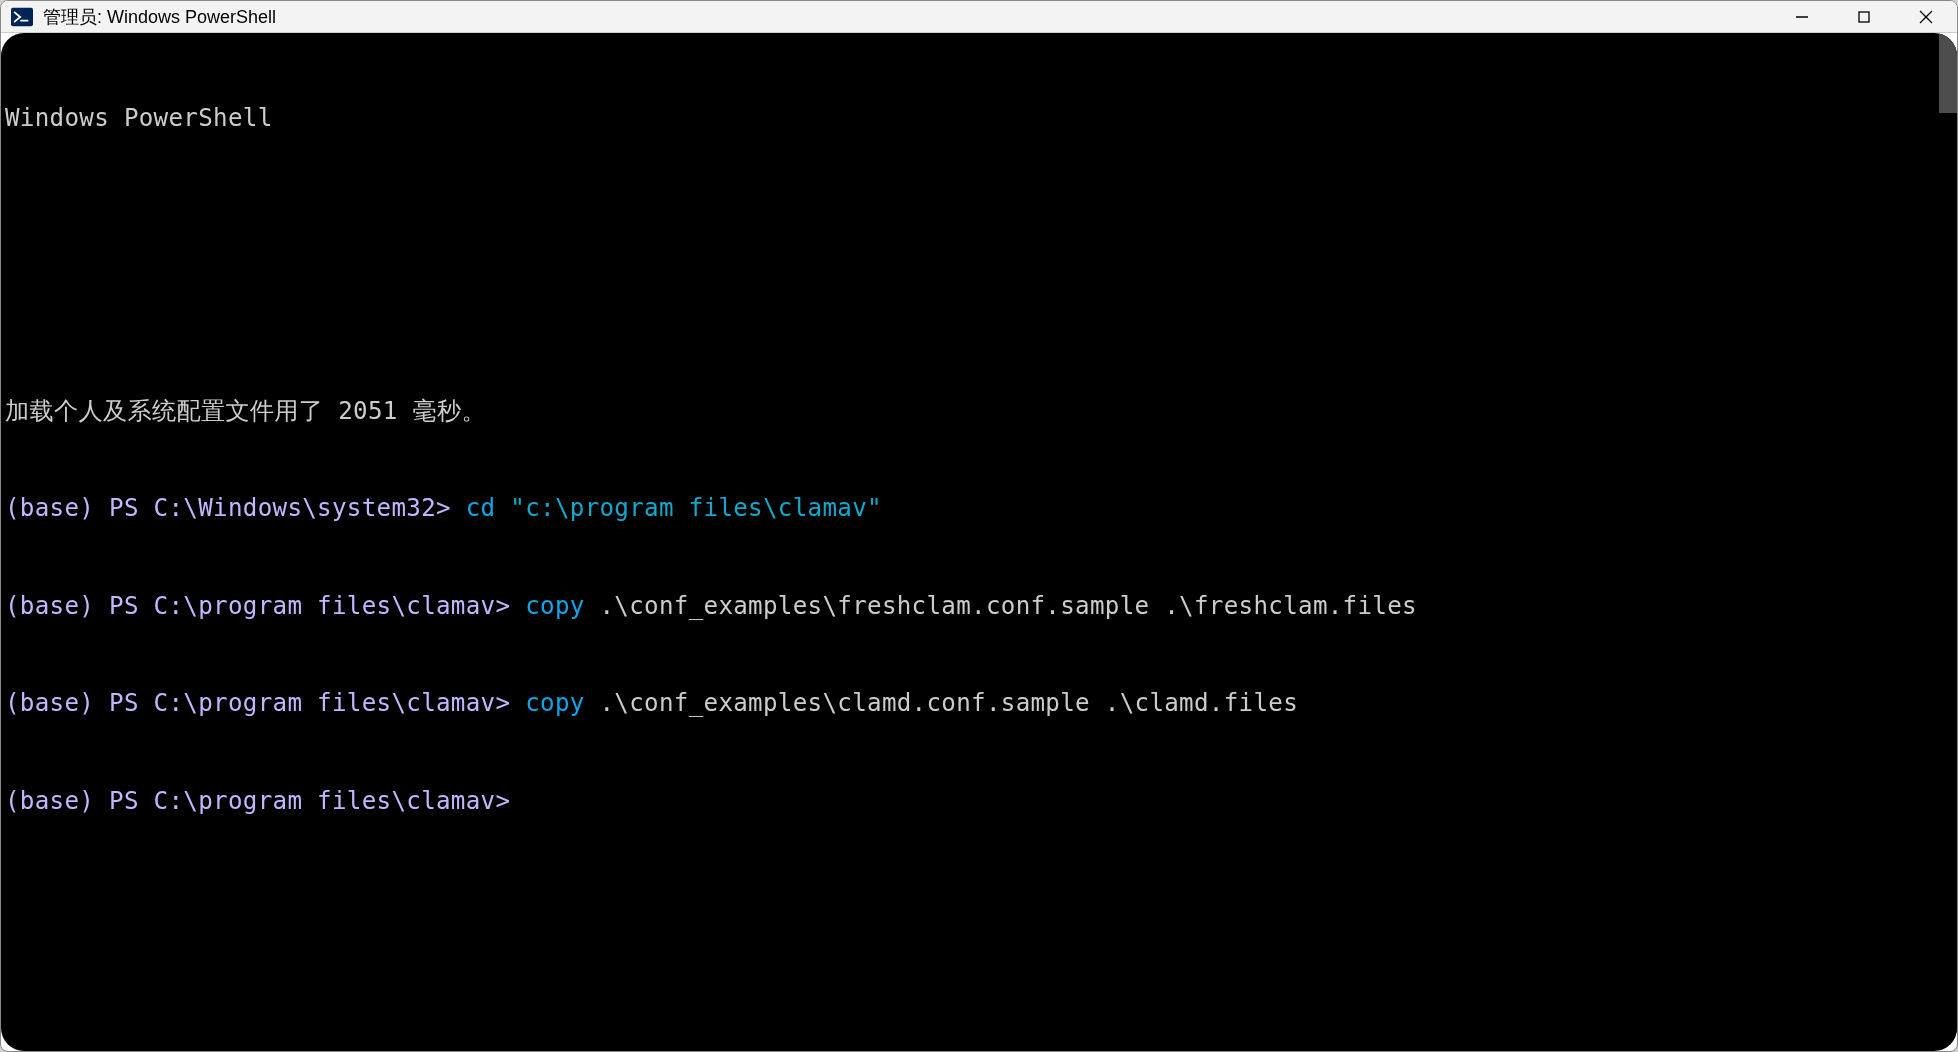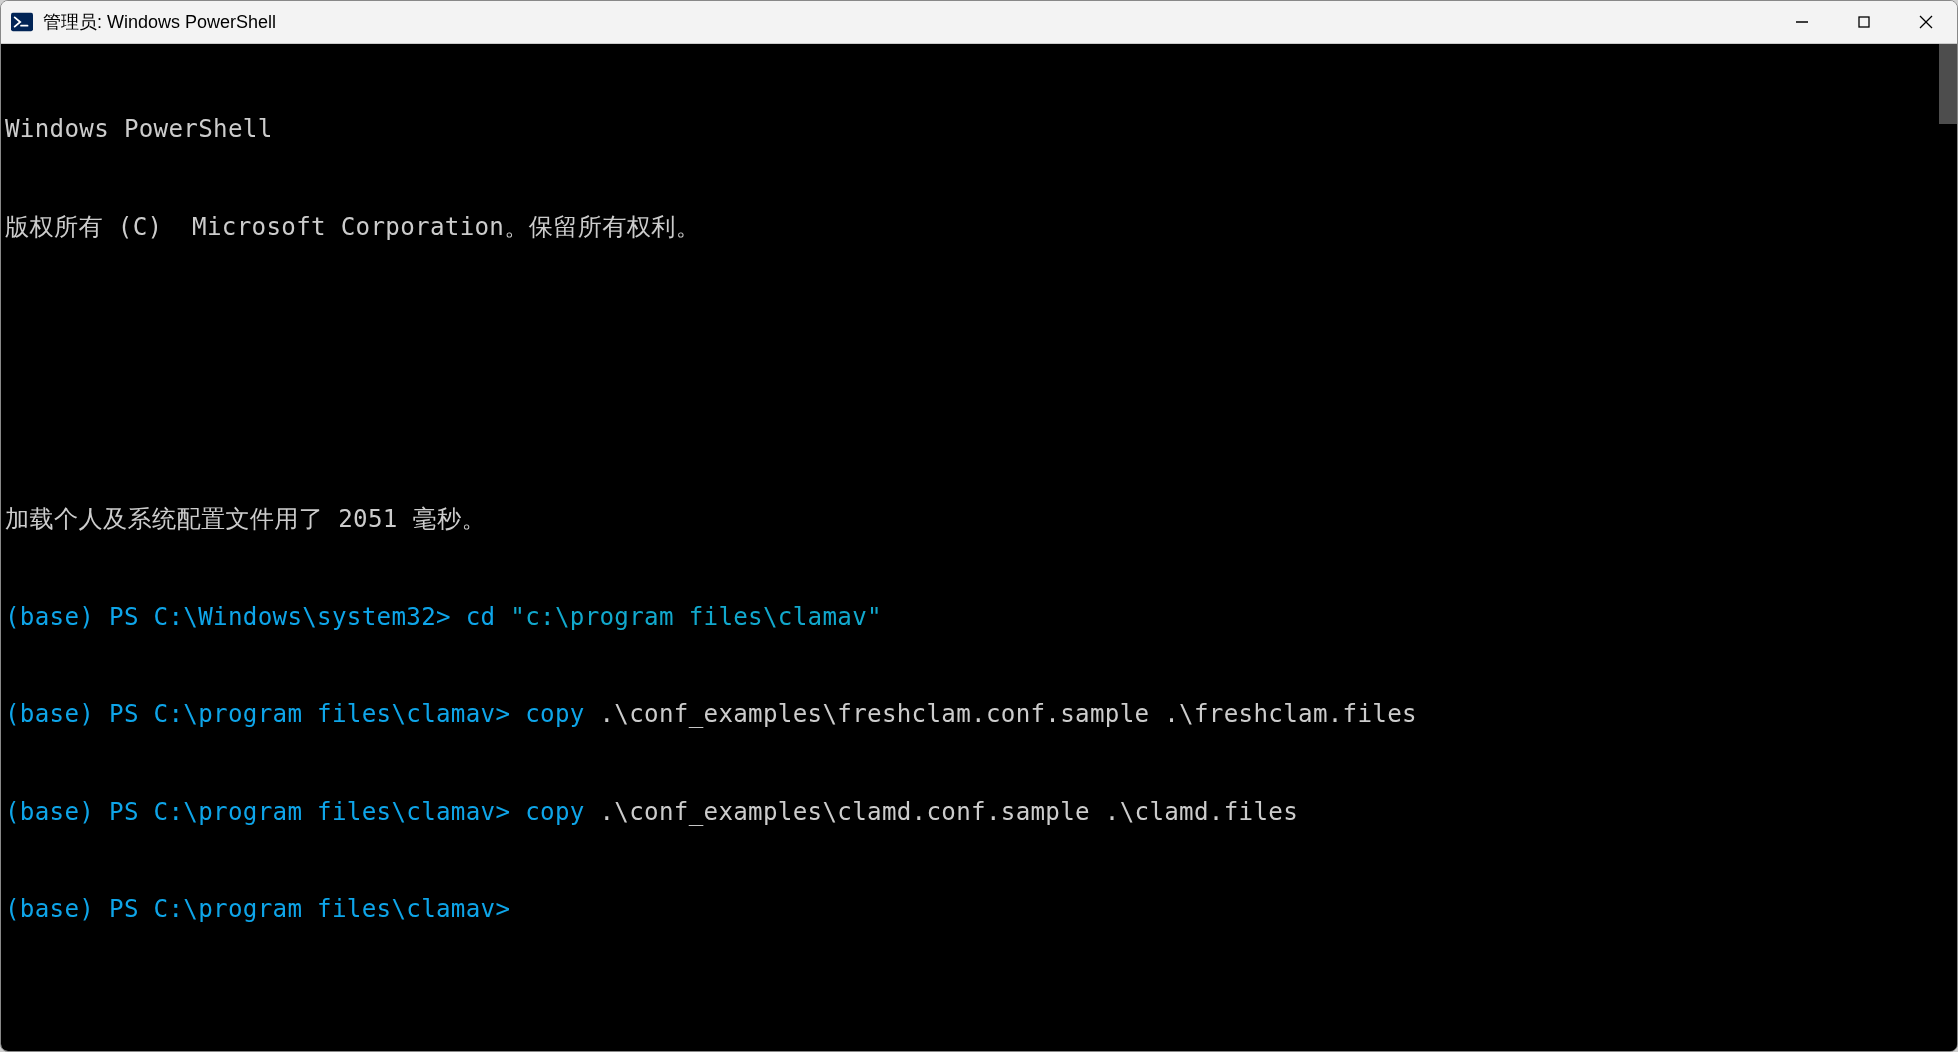--- a/index.html
+++ b/index.html
@@ -14,21 +14,21 @@
       width: 1958px;
       height: 1052px;
       background: #fff;
       border: 1px solid #888;
       border-radius: 8px;
       overflow: hidden;
       display: flex;
       flex-direction: column;
     }
     .titlebar {
-      height: 43px;
+      height: 32px;
       background: #f3f3f3;
       display: flex;
       align-items: center;
       padding-left: 10px;
       border-bottom: 1px solid #ccc;
     }
     .app-icon {
       width: 22px;
       height: 22px;
       margin-right: 10px;
@@ -52,32 +52,33 @@
       align-items: center;
       justify-content: center;
       cursor: pointer;
     }
     .win-btn svg { width: 14px; height: 14px; }
     .terminal-area {
       flex: 1;
       background: #000;
       position: relative;
       overflow: hidden;
+      border-radius: 23px;
     }
     .terminal-content {
       padding: 4px 0 0 4px;
       font-family: "Consolas", "NSimSun", "SimSun", monospace;
       font-size: 24.2px;
       line-height: 32.5px;
       color: #cccccc;
       white-space: pre;
       letter-spacing: 0.3px;
     }
     .line { white-space: pre; }
-    .prompt { color: #0ea5e9; margin-top: 16px; }
+    .prompt { color: #c4b5fd; margin-top: 16px; }
     .cmd-yellow { color: #0ea5e9; }
     .cmd-cyan { color: #11a8cd; }
     .scrollbar {
       position: absolute;
       right: 0;
       top: 0;
       width: 18px;
       height: 100%;
       background: #000;
     }
@@ -117,21 +118,20 @@
         <svg viewBox="0 0 14 14">
             <line x1="1" y1="1" x2="13" y2="13" stroke="#000" stroke-width="1.3"></line>
             <line x1="13" y1="1" x2="1" y2="13" stroke="#000" stroke-width="1.3"></line>
           </svg>
       </div>
     </div>
   </div>
   <div class="terminal-area">
     <div class="terminal-content">
       <div class="line">Windows PowerShell</div>
-      <div class="line">版权所有 (C)  Microsoft Corporation。保留所有权利。</div>
       <div class="line">&nbsp;</div>
       <div class="line">&nbsp;</div>
       <div class="line">加载个人及系统配置文件用了 2051 毫秒。</div>
       <div class="line"><span class="prompt">(base) PS C:\Windows\system32&gt; </span><span class="cmd-yellow">cd </span><span class="cmd-cyan">"c:\program files\clamav"</span></div>
       <div class="line"><span class="prompt">(base) PS C:\program files\clamav&gt; </span><span class="cmd-yellow">copy </span><span>.\conf_examples\freshclam.conf.sample .\freshclam.files</span></div>
       <div class="line"><span class="prompt">(base) PS C:\program files\clamav&gt; </span><span class="cmd-yellow">copy </span><span>.\conf_examples\clamd.conf.sample .\clamd.files</span></div>
       <div class="line"><span class="prompt">(base) PS C:\program files\clamav&gt; </span></div>
     </div>
     <div class="scrollbar">
       <div class="scrollbar-thumb"></div>

